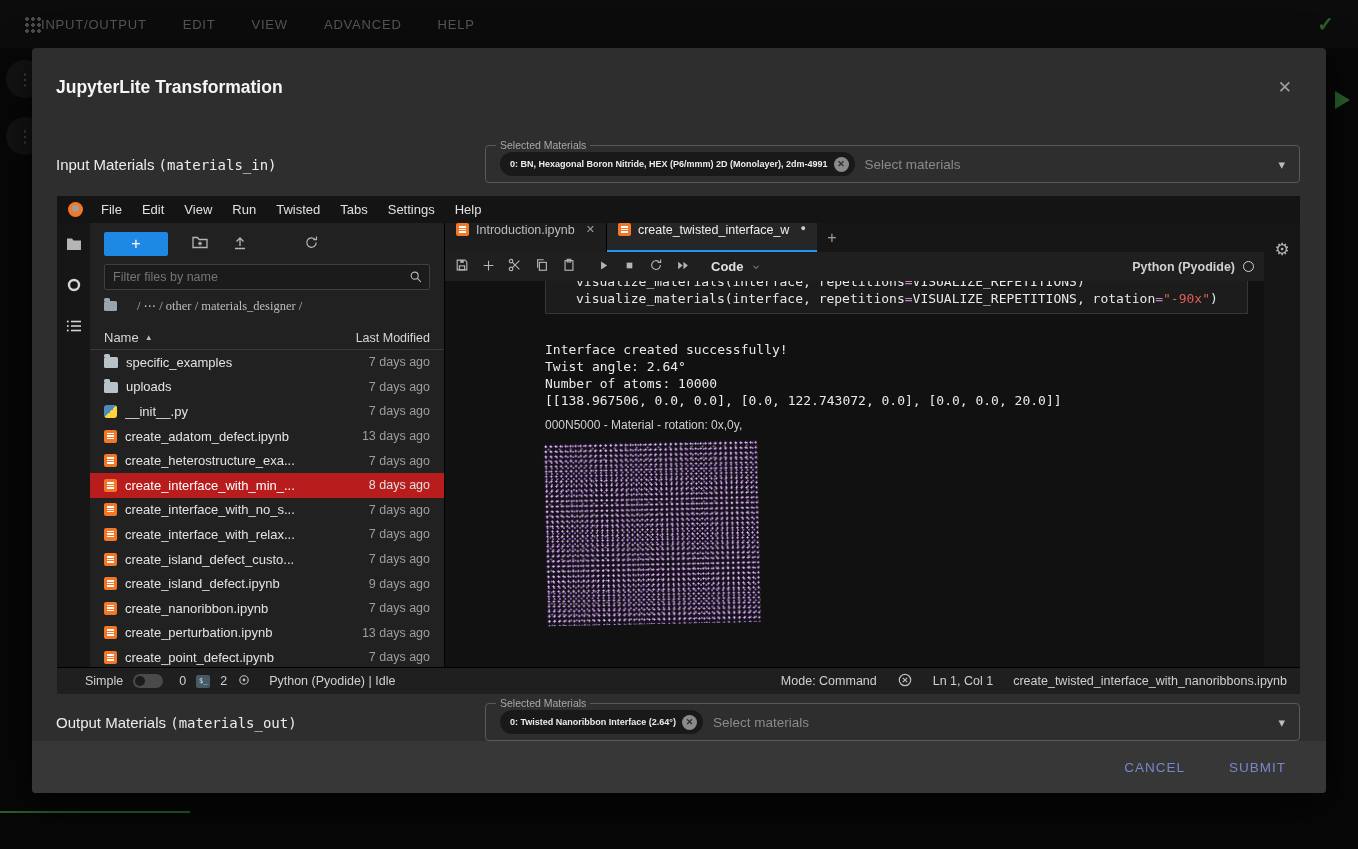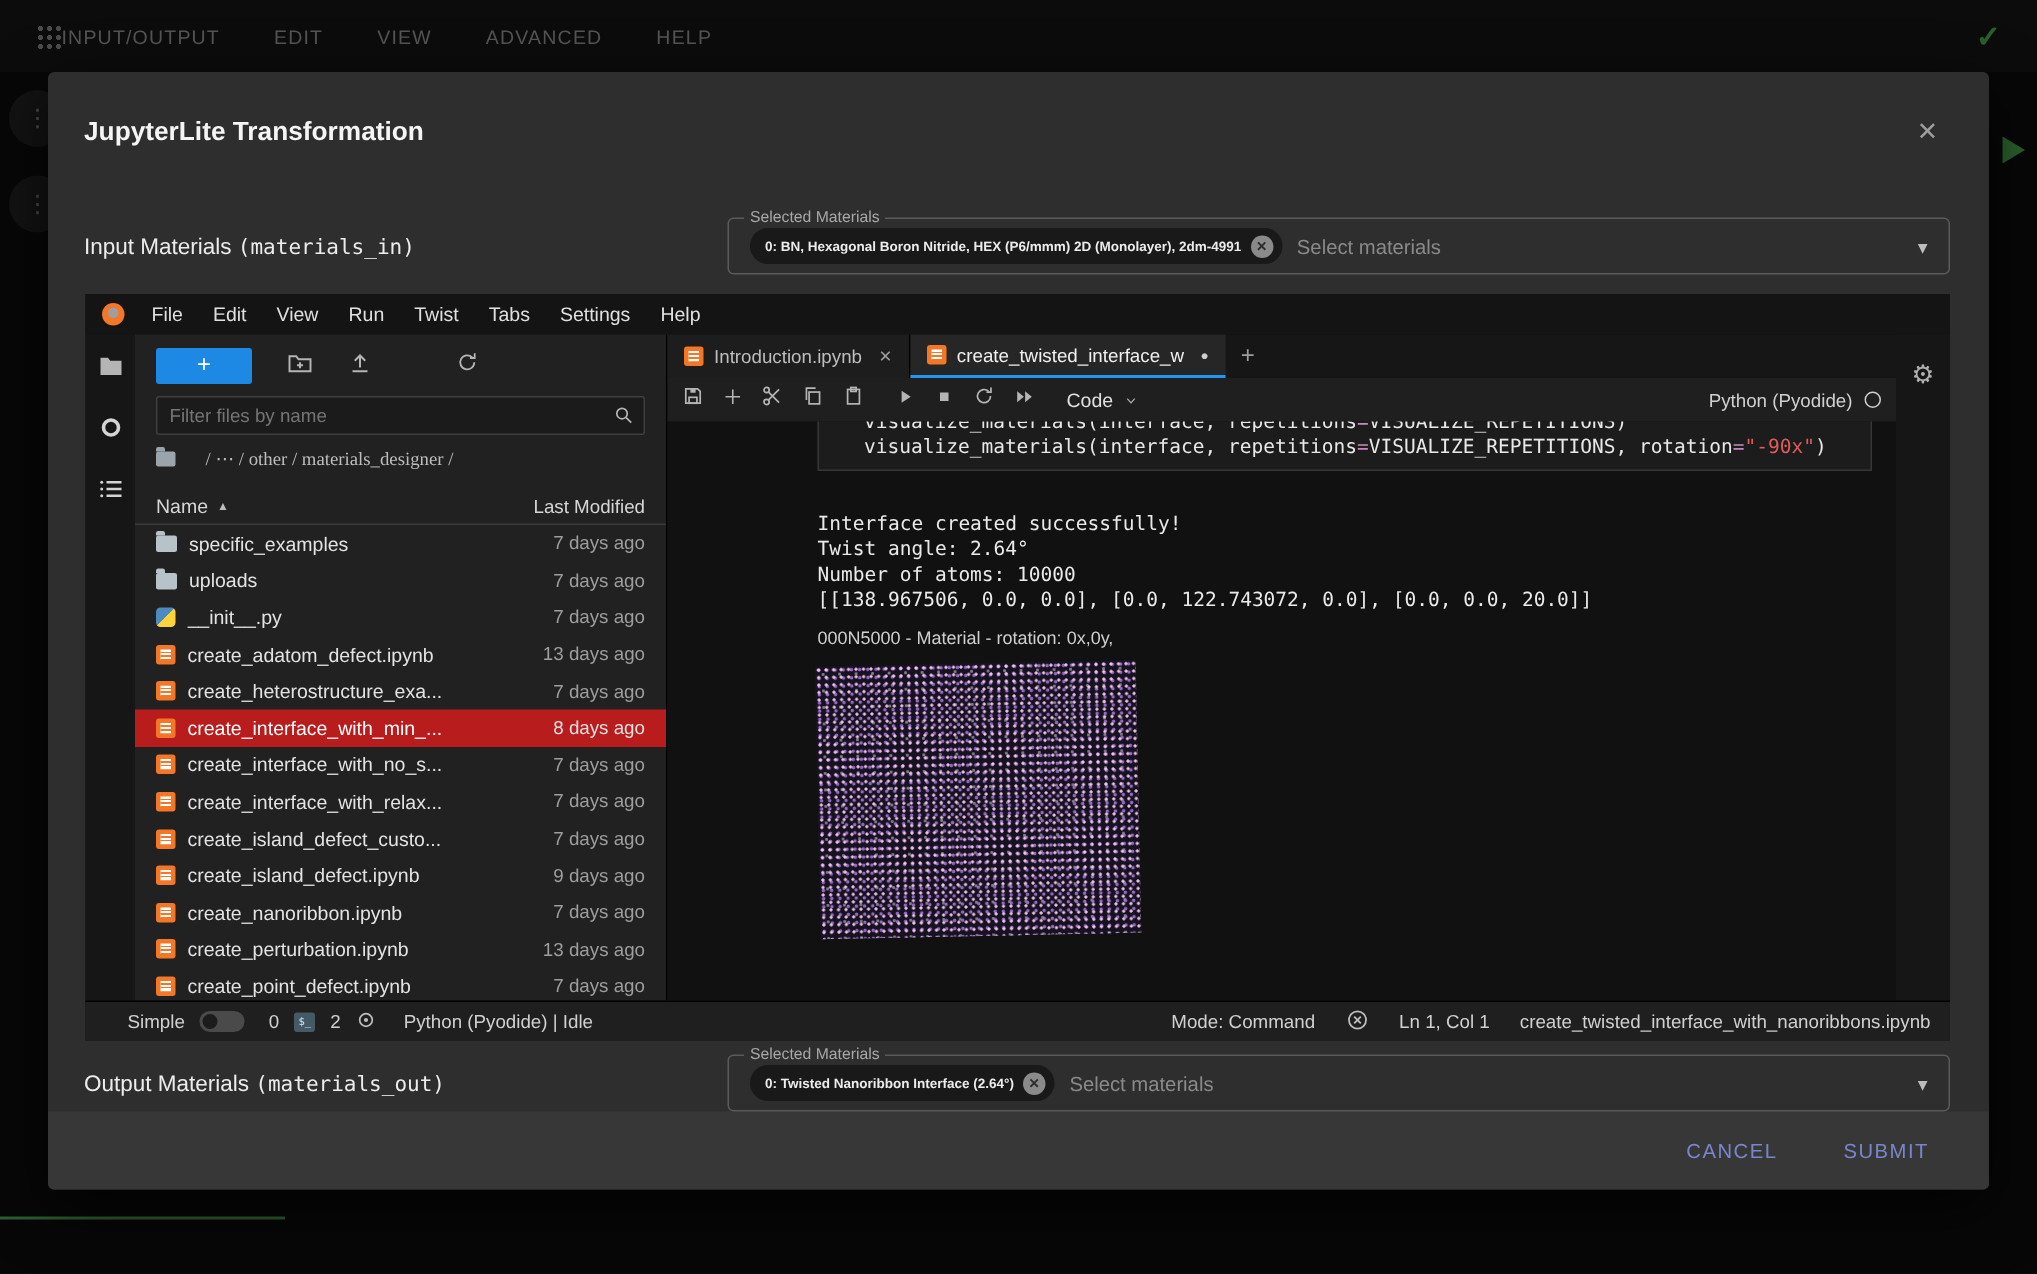--- a/index.html
+++ b/index.html
@@ -97,30 +97,30 @@
   .fi-folder::before { content:""; position:absolute; top:-3px; left:0; width:6px; height:3px;
     background:#b8c2c9; border-radius:1.5px 1.5px 0 0; }
   .fi-python { width:13px; height:13px; border-radius:3px;
     background:linear-gradient(135deg,#4b8bbe 0 50%, #ffd43b 50% 100%); }
   .fi-notebook { width:13px; height:13px; border-radius:2px; background:#f37726; position:relative; }
   .fi-notebook::after { content:""; position:absolute; inset:3px;
     background:#fff; background-image:repeating-linear-gradient(180deg, transparent 0 1.5px, #f37726 1.5px 2.5px); }
 
   .jl-main { flex:1; display:flex; flex-direction:column; min-width:0; background:#111; }
   .jl-tabbar { height:29px; background:#161616; display:flex; flex:none; }
-  .jl-tab { display:flex; align-items:center; gap:7px; padding:0 11px; font-size:12.5px; cursor:default; }
+  .jl-tab { display:flex; align-items:flex-start; gap:7px; padding:0 11px; font-size:12.5px; cursor:default; }
   .jl-tab.inactive { background:#1d1d1d; color:#bdbdbd; border-right:1px solid #000; }
   .jl-tab.active { background:#262626; color:#f0f0f0; border-bottom:2px solid #2196f3; }
   .jl-tab .tab-x { color:#9e9e9e; font-size:11px; margin-left:4px; }
   .jl-tab .tab-dot { color:#cfcfcf; font-size:9px; margin-left:4px; }
   .jl-tab-add { width:30px; display:flex; align-items:center; justify-content:center;
     color:#9e9e9e; font-size:16px; cursor:default; }
 
   .nb-toolbar { height:29px; background:#1f1f1f; display:flex; align-items:center;
-    padding:0 10px; gap:13px; flex:none; }
+    padding:0 10px; gap:13px; flex:none;font-weight:bold; }
   .nb-toolbar .grp { display:flex; align-items:center; gap:13px; }
   .celltype { display:flex; align-items:center; gap:6px; margin-left:8px; font-size:13px; color:#e0e0e0; cursor:default; }
   .kernel-ind { margin-left:auto; display:flex; align-items:center; gap:8px; font-size:12.5px; color:#d0d0d0; }
   .kernel-circle { width:11px; height:11px; border:1.5px solid #cfcfcf; border-radius:50%; }
 
   .nb-content { flex:1; overflow:hidden; padding-left:100px; position:relative; }
   .code-cell { margin:-12px 16px 0 0; background:#1c1c1c; border:1px solid #363636;
     padding:3px 10px 6px 30px; font-size:13px; line-height:17px; white-space:pre; }
   .tok-plain { color:#e8e8e8; } .tok-op { color:#c586c0; } .tok-str { color:#e05c5c; }
   .nb-output { margin-top:27px; font-size:13px; line-height:17px; color:#eaeaea; white-space:pre; }
@@ -202,21 +202,21 @@
 
   <div class="jl">
 
     <div class="jl-menubar">
       <span class="jl-logo"></span>
       <div style="display:flex;">
           <div class="jl-menu-item">File</div>
           <div class="jl-menu-item">Edit</div>
           <div class="jl-menu-item">View</div>
           <div class="jl-menu-item">Run</div>
-          <div class="jl-menu-item">Twist</div>
+          <div class="jl-menu-item">Twisted</div>
           <div class="jl-menu-item">Tabs</div>
           <div class="jl-menu-item">Settings</div>
           <div class="jl-menu-item">Help</div>
         </div>
     </div>
 
     <div class="jl-body">
 
       <div class="jl-rail">
         <span>

